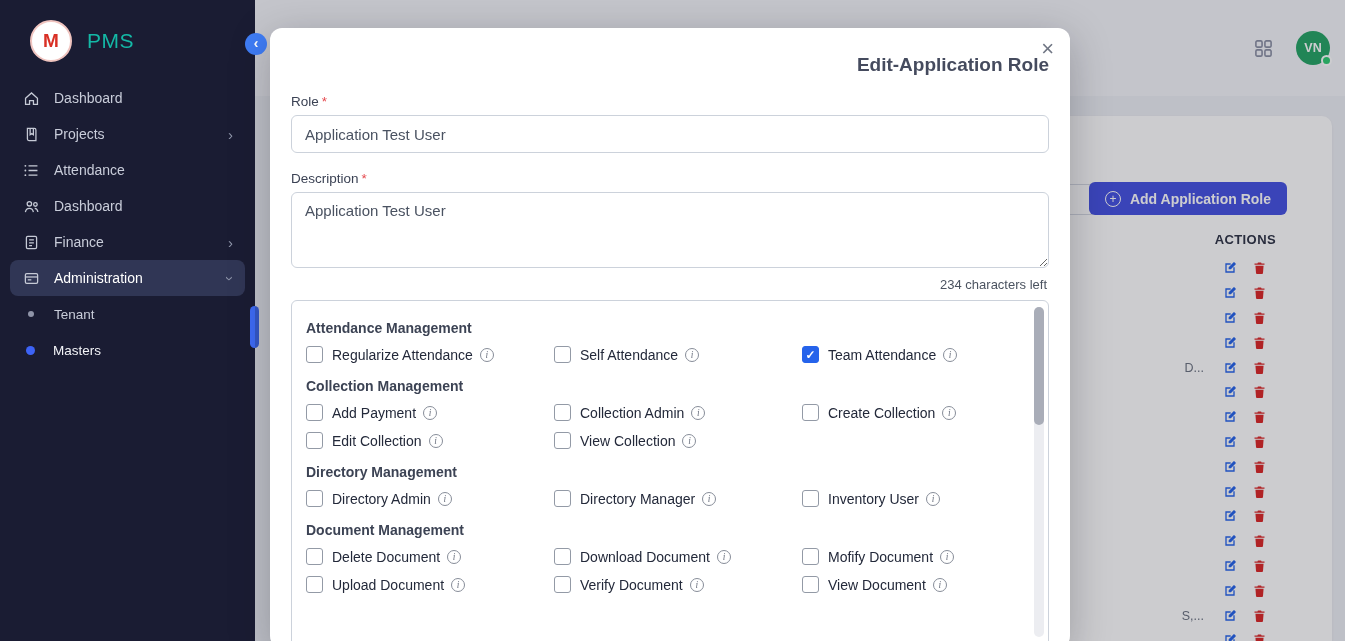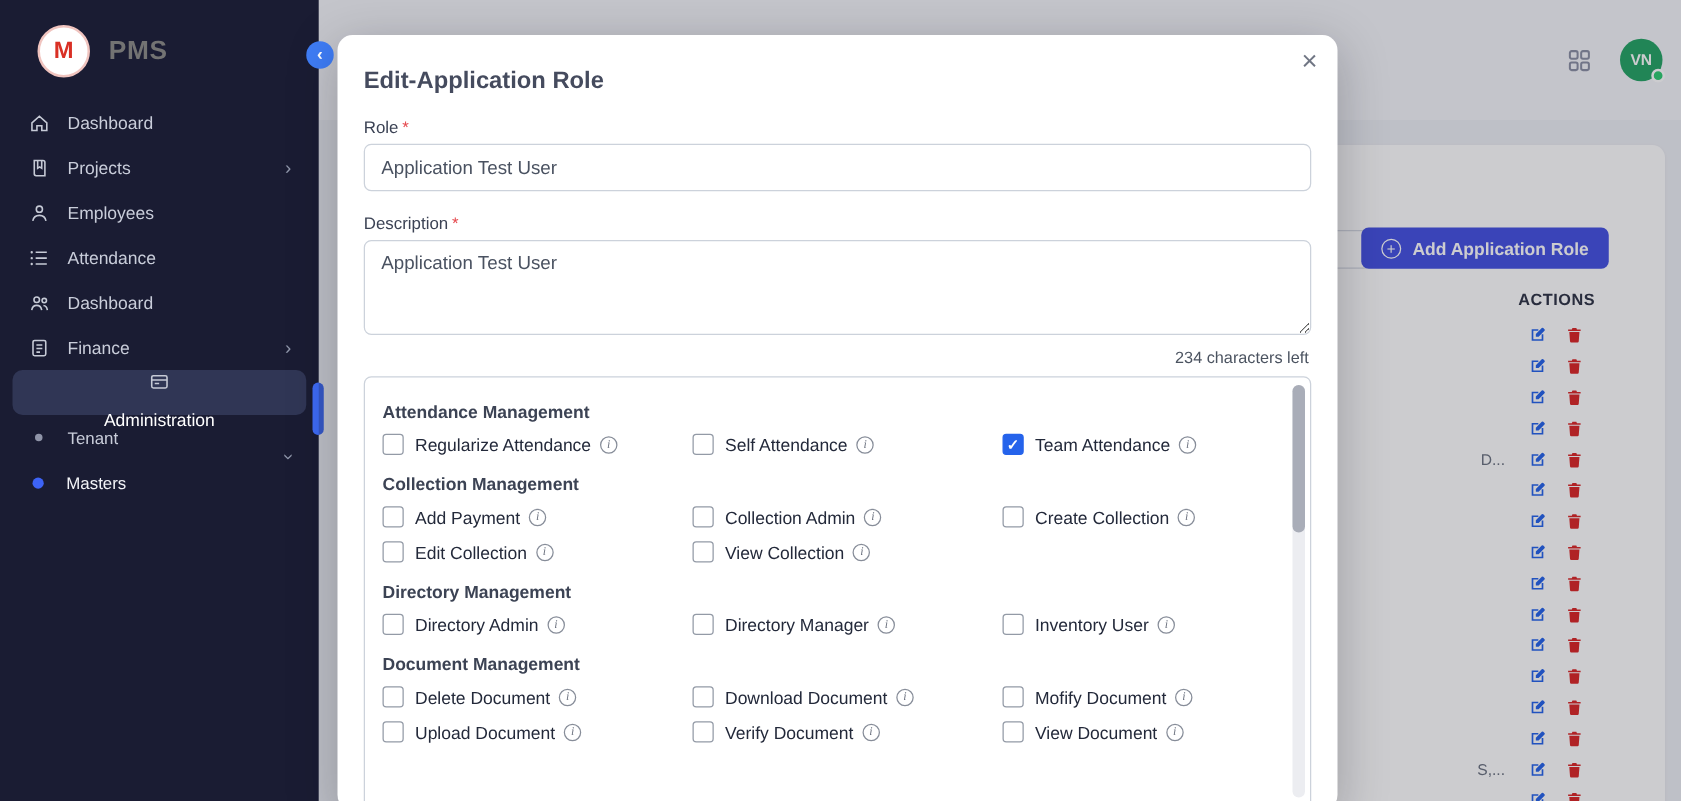--- a/index.html
+++ b/index.html
@@ -14,27 +14,27 @@
   .sidebar {
     position: absolute; left: 0; top: 0; width: 255px; height: 641px;
     background: #1a1c33; z-index: 5; color: #c9cdda;
   }
   .logo-row { display: flex; align-items: center; gap: 15px; padding: 20px 0 14px 30px; }
   .logo-circle {
     width: 42px; height: 42px; border-radius: 50%; background: #fff;
     border: 2px solid #f0c4bf; display: flex; align-items: center; justify-content: center;
     color: #d93025; font-weight: 700; font-size: 19px;
   }
-  .brand { color: #737373; font-size: 21px; font-weight: 700; letter-spacing: .5px; }
+  .brand { color: #14b8a6; font-size: 21px; font-weight: 400; letter-spacing: .5px; }
   .nav { padding: 4px 10px; }
   .nav-item {
     display: flex; align-items: center; gap: 14px; height: 36px; padding: 0 12px;
     border-radius: 8px; font-size: 14px; color: #c9cdda; cursor: pointer;
   }
-  .nav-item.active { background: #303655; color: #fff; flex-direction: column; }
+  .nav-item.active { background: #303655; color: #fff; }
   .nicon { width: 18px; height: 18px; display: flex; align-items: center; justify-content: center; flex: none; }
   .nicon svg { stroke: #c6cad6; fill: none; stroke-width: 1.5; }
   .chev { margin-left: auto; color: #9097ab; font-size: 15px; line-height: 1; }
   .chev.down { transform: rotate(90deg); }
   .nav-item.sub { height: 36px; }
   .nav-item.sub .bullet {
     width: 6px; height: 6px; border-radius: 50%; background: #8f94a8; margin: 0 6px 0 6px; flex: none;
   }
   .nav-item.sub .bullet.active-bullet { width: 9px; height: 9px; background: #3d63f6; margin: 0 4px 0 4px; }
   .nav-item.sub .nlabel { font-size: 13.5px; }
@@ -91,21 +91,21 @@
   .row-partial { color: #6b7280; font-size: 12.5px; margin-right: 4px; white-space: nowrap; }
   .icon-btn { background: none; border: none; padding: 0; display: flex; cursor: pointer; }
 
   
   .overlay { position: absolute; left: 255px; top: 0; right: 0; bottom: 0; background: rgba(23,25,38,.22); z-index: 10; }
   .modal {
     position: absolute; left: 270px; top: 28px; width: 800px; height: 620px;
     background: #fff; border-radius: 12px; z-index: 20; box-shadow: 0 10px 40px rgba(10,12,25,.25);
     padding: 20px 21px 0 21px;
   }
-  .modal-title { text-align: left; font-size: 19px; font-weight: 700; color: #454b5e; margin-top: 6px; }
+  .modal-title { text-align: right; font-size: 19px; font-weight: 700; color: #454b5e; margin-top: 6px; }
   .modal-close {
     position: absolute; top: 10px; right: 16px; background: none; border: none;
     font-size: 22px; color: #707684; cursor: pointer; line-height: 1;
   }
   .field-label { margin-top: 18px; font-size: 13.5px; color: #3b4254; }
   .req { color: #e5484d; margin-left: 3px; }
   .text-input {
     margin-top: 6px; width: 100%; height: 38px; border: 1px solid #ccd2db; border-radius: 6px;
     padding: 0 13px; font-size: 15px; color: #4a5261; background: #fff;
     font-family: "Liberation Sans", sans-serif;
@@ -162,29 +162,20 @@
     </div>
     <div class="nav-item">
       <span class="nicon">
           <svg viewBox="0 0 20 20" width="17" height="17">
             <path d="M5.2 2.8h8.2a1.8 1.8 0 0 1 1.8 1.8v12.6H7a1.8 1.8 0 0 1-1.8-1.8z"></path>
             <path d="M8.4 2.8v7.4l1.9-1.3 1.9 1.3V2.8"></path>
           </svg>
         </span>
       <span class="nlabel">Projects</span>
       <span class="chev">›</span>
-    </div>
-    <div class="nav-item">
-      <span class="nicon">
-          <svg viewBox="0 0 20 20" width="17" height="17">
-            <circle cx="10" cy="6.3" r="2.9"></circle>
-            <path d="M3.8 17.2c.6-3.3 3-5.1 6.2-5.1s5.6 1.8 6.2 5.1"></path>
-          </svg>
-        </span>
-      <span class="nlabel">Employees</span>
     </div>
     <div class="nav-item">
       <span class="nicon">
           <svg viewBox="0 0 20 20" width="17" height="17">
             <path d="M6.5 4.5H17M6.5 10H17M6.5 15.5H17"></path>
             <path d="M2.8 4.5h.01M2.8 10h.01M2.8 15.5h.01" stroke-linecap="round" stroke-width="2.2"></path>
           </svg>
         </span>
       <span class="nlabel">Attendance</span>
     </div>

